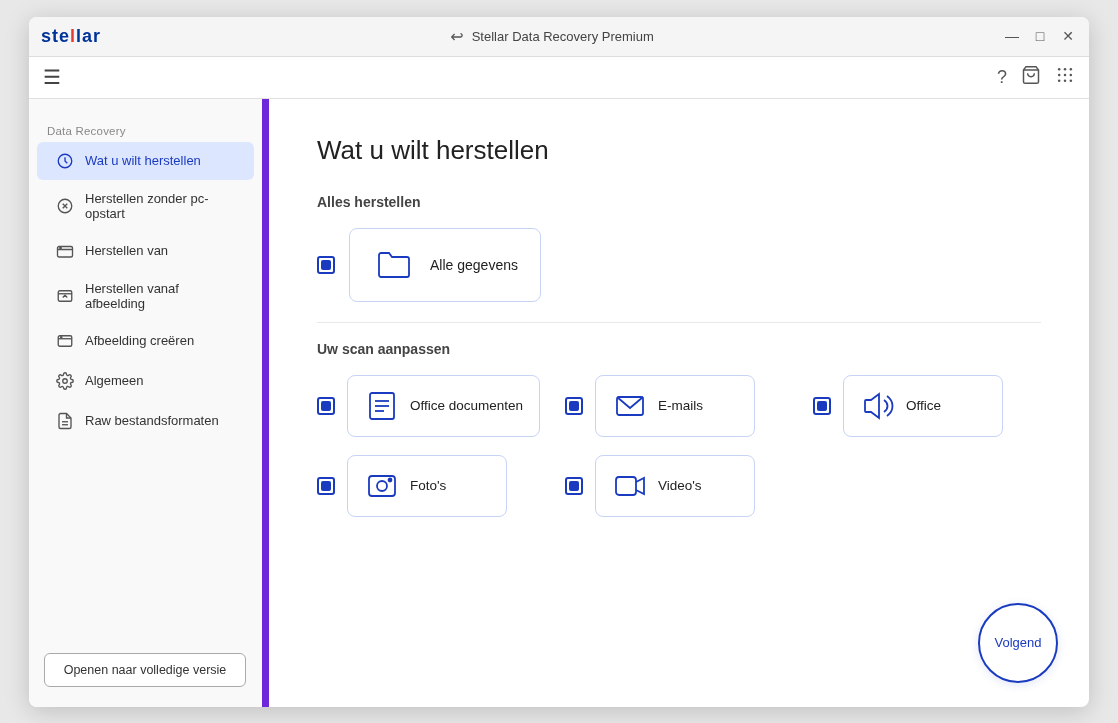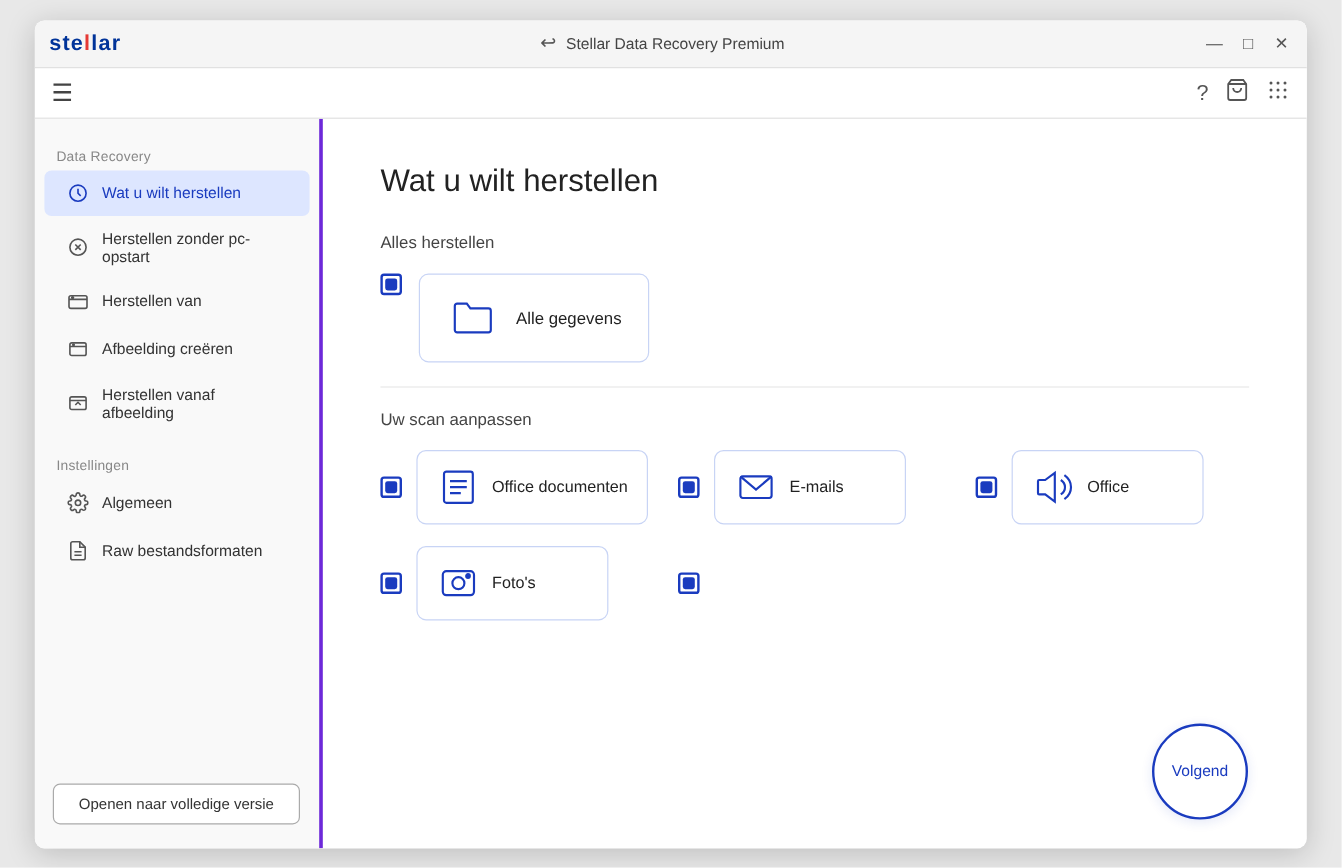--- a/index.html
+++ b/index.html
@@ -101,21 +101,21 @@
     .main {
       display: flex;
       flex: 1;
       overflow: hidden;
     }
 
     
     .sidebar {
       width: 240px;
       background: #f9f9f9;
-      border-right: 3px solid #6d28d9;
+      border-right: 7px solid #6d28d9;
       display: flex;
       flex-direction: column;
       padding: 16px 0 16px 0;
       flex-shrink: 0;
     }
     .sidebar-section-title {
       font-size: 11.5px;
       color: #888;
       padding: 10px 18px 4px 18px;
       font-weight: 500;
@@ -175,26 +175,27 @@
     .content-title {
       font-size: 26px;
       font-weight: 400;
       color: #222;
       margin-bottom: 28px;
     }
     .section-label {
       font-size: 14px;
       color: #444;
       margin-bottom: 18px;
-      font-weight: 400;
+      font-weight: 700;
     }
 
     
     .option-row {
       display: flex;
+      align-items: center;
       gap: 14px;
       margin-bottom: 20px;
     }
     .option-card {
       display: flex;
       align-items: center;
       gap: 14px;
       padding: 14px 22px;
       border: 1.5px solid #c8d4f5;
       border-radius: 8px;
@@ -270,21 +271,21 @@
     }
     .option-item-label {
       font-size: 13.5px;
       color: #222;
     }
 
     
     .next-btn-container {
       position: absolute;
       bottom: 24px;
-      right: 49px;
+      right: 31px;
     }
     .next-btn {
       width: 80px;
       height: 80px;
       border-radius: 50%;
       border: 2.5px solid #1a3bbf;
       background: #fff;
       color: #1a3bbf;
       font-size: 13px;
       cursor: pointer;
@@ -380,38 +381,37 @@
         <span>Herstellen van</span>
       </div>
 
 
 
       <div class="sidebar-item">
         <span class="sidebar-icon">
           <svg viewBox="0 0 24 24" fill="none" stroke="#555" stroke-width="1.8">
             <rect x="3" y="5" width="18" height="14" rx="2"></rect>
             <path d="M3 9h18"></path>
-            <circle cx="7" cy="7" r="0.8" fill="#555"></circle>
-          </svg>
-        </span>
-        <span>Afbeelding creëren</span>
+            <polyline points="9,14 12,11 15,14"></polyline>
+          </svg>
+        </span>
+        <span>Herstellen vanaf afbeelding</span>
       </div>
 
       <div class="sidebar-item">
         <span class="sidebar-icon">
           <svg viewBox="0 0 24 24" fill="none" stroke="#555" stroke-width="1.8">
             <rect x="3" y="5" width="18" height="14" rx="2"></rect>
             <path d="M3 9h18"></path>
-            <polyline points="9,14 12,11 15,14"></polyline>
-          </svg>
-        </span>
-        <span>Herstellen vanaf afbeelding</span>
-      </div>
-
-      <div class="sidebar-section-title" style="margin-top:12px;">Instellingen</div>
+            <circle cx="7" cy="7" r="0.8" fill="#555"></circle>
+          </svg>
+        </span>
+        <span>Afbeelding creëren</span>
+      </div>
+
 
       <div class="sidebar-item">
         <span class="sidebar-icon">
           <svg viewBox="0 0 24 24" fill="none" stroke="#555" stroke-width="1.8">
             <circle cx="12" cy="12" r="3"></circle>
             <path d="M19.4 15a1.65 1.65 0 00.33 1.82l.06.06a2 2 0 010 2.83 2 2 0 01-2.83 0l-.06-.06a1.65 1.65 0 00-1.82-.33 1.65 1.65 0 00-1 1.51V21a2 2 0 01-4 0v-.09A1.65 1.65 0 009 19.4a1.65 1.65 0 00-1.82.33l-.06.06a2 2 0 01-2.83-2.83l.06-.06A1.65 1.65 0 004.68 15a1.65 1.65 0 00-1.51-1H3a2 2 0 010-4h.09A1.65 1.65 0 004.6 9a1.65 1.65 0 00-.33-1.82l-.06-.06a2 2 0 012.83-2.83l.06.06A1.65 1.65 0 009 4.68a1.65 1.65 0 001-1.51V3a2 2 0 014 0v.09a1.65 1.65 0 001 1.51 1.65 1.65 0 001.82-.33l.06-.06a2 2 0 012.83 2.83l-.06.06A1.65 1.65 0 0019.4 9a1.65 1.65 0 001.51 1H21a2 2 0 010 4h-.09a1.65 1.65 0 00-1.51 1z"></path>
           </svg>
         </span>
         <span>Algemeen</span>
       </div>
@@ -509,20 +509,29 @@
                 <circle cx="16" cy="16" r="5"></circle>
                 <circle cx="24" cy="10" r="1.5" fill="#1a3bbf"></circle>
               </svg>
             </div>
             <span class="option-item-label">Foto's</span>
           </div>
         </div>
 
         <div class="option-item">
           <div class="custom-checkbox checked"></div>
+          <div class="option-item-card">
+            <div class="option-item-icon">
+              <svg width="32" height="32" viewBox="0 0 32 32" fill="none" stroke="#1a3bbf" stroke-width="1.8">
+                <rect x="2" y="7" width="20" height="18" rx="3"></rect>
+                <polyline points="22,12 30,8 30,24 22,20"></polyline>
+              </svg>
+            </div>
+            <span class="option-item-label">Video's</span>
+          </div>
         </div>
 
       </div>
 
       <div class="next-btn-container">
         <button class="next-btn">Volgend</button>
       </div>
 
     </div>
   </div>

